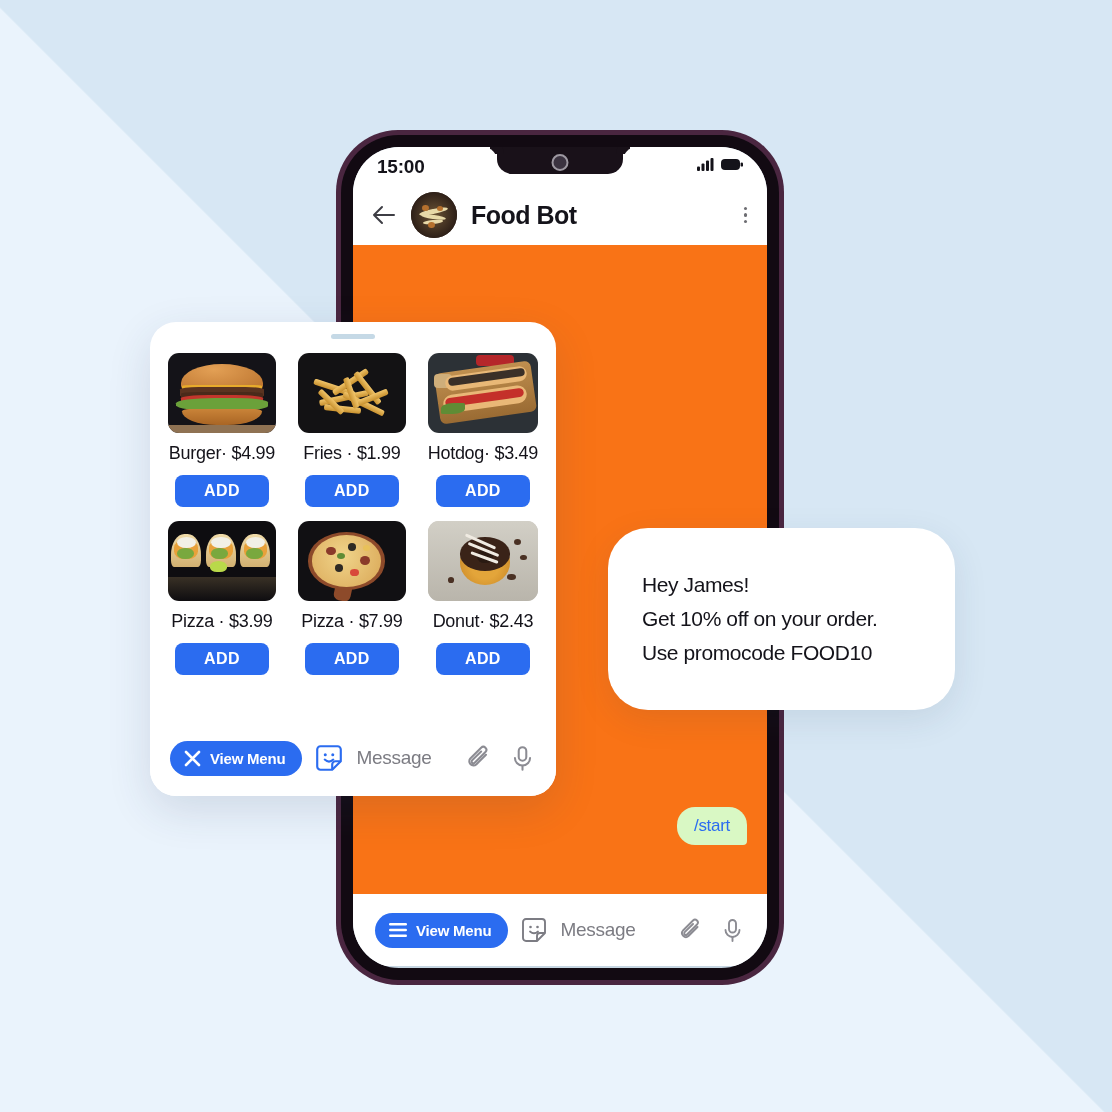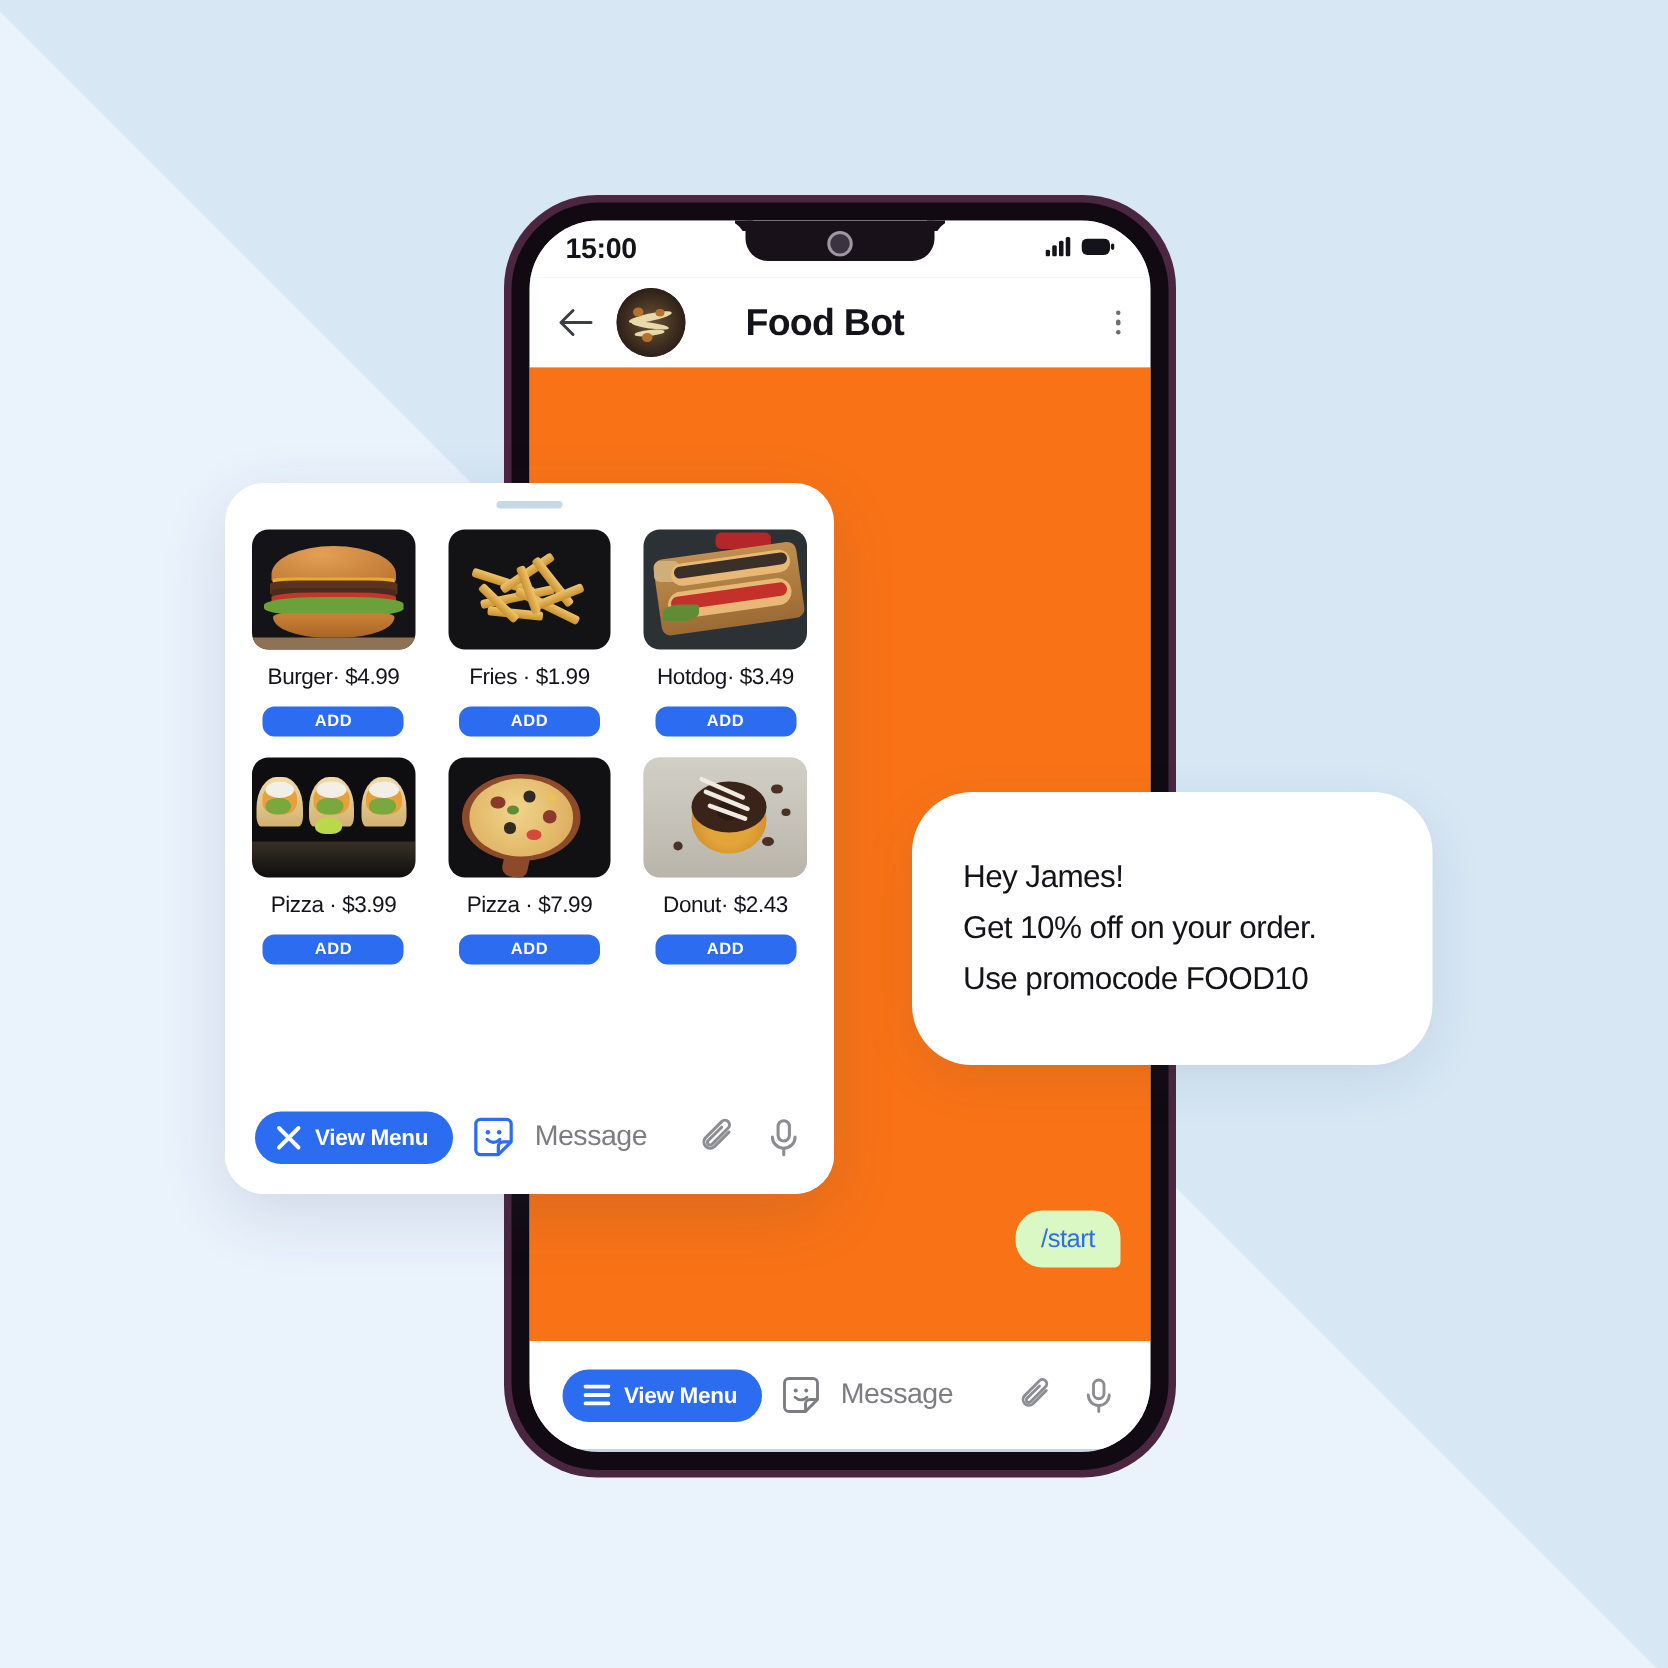--- a/index.html
+++ b/index.html
@@ -128,21 +128,20 @@
     overflow: hidden;
     background: #3a2a20;
     position: relative;
   }
   #chat-title {
     font-size: 25px;
     font-weight: 700;
     color: #14131a;
     letter-spacing: -0.5px;
     flex: 1 1 auto;
-    margin-left: 26px;
   }
   #more-dots { display: flex; flex-direction: column; gap: 3px; align-items: center; }
   #more-dots i { width: 3.5px; height: 3.5px; border-radius: 50%; background: #6d6d72; display: block; }
 
   
   #chat-body {
     position: relative;
     flex: 1 1 auto;
     background: #f97316;
     height: 649px;
@@ -224,35 +223,35 @@
   .menu-thumb {
     width: 100%;
     height: 80px;
     border-radius: 11px;
     overflow: hidden;
     position: relative;
     background: #2a2520;
   }
   .menu-label {
     margin-top: 10px;
-    font-size: 15px;
+    font-size: 18px;
     color: #14131a;
     letter-spacing: -0.3px;
     white-space: nowrap;
   }
   .menu-label .sep { color: #14131a; }
   .add-btn {
     margin-top: 11px;
     width: 94px;
-    height: 20px;
+    height: 32px;
     background: #2b6cf0;
     color: #fff;
     border: none;
     border-radius: 8px;
-    font-size: 11px;
+    font-size: 16px;
     font-weight: 700;
     letter-spacing: 0.4px;
     cursor: pointer;
     font-family: "Liberation Sans", sans-serif;
   }
   #panel-input-bar {
     position: absolute;
     left: 0; right: 0; bottom: 0;
     height: 76px;
     background: #ffffff;

